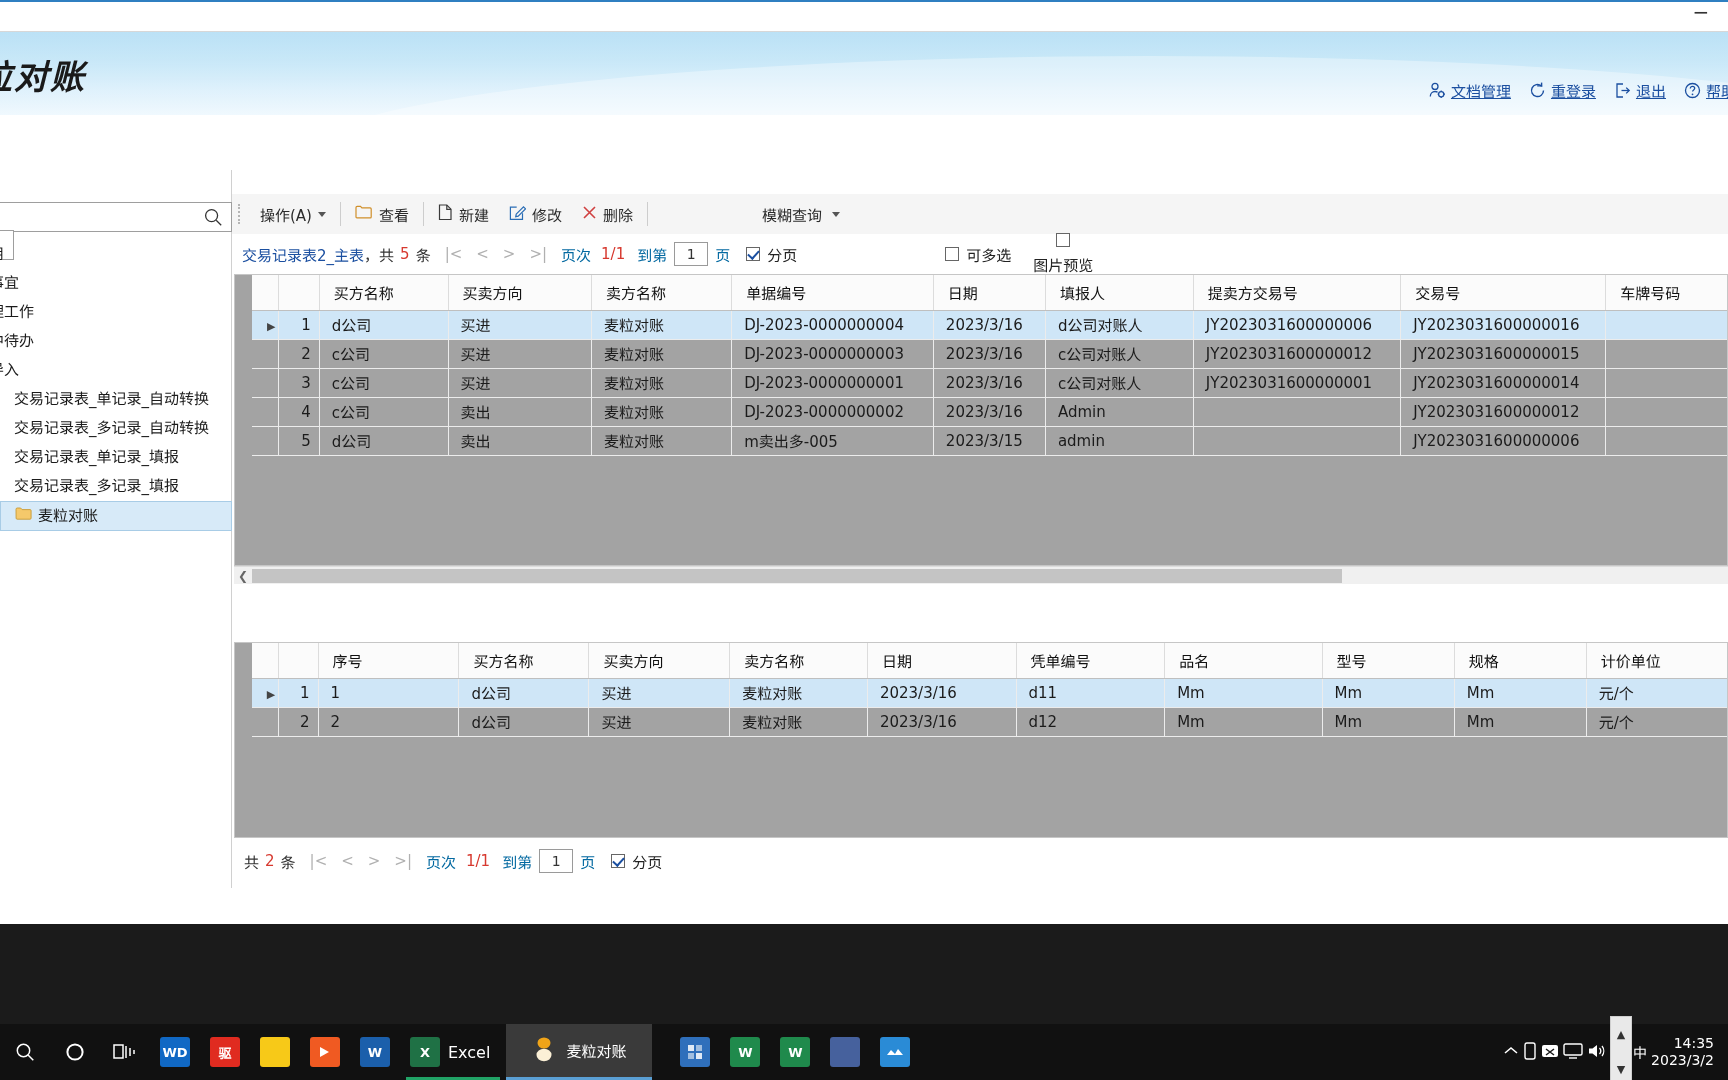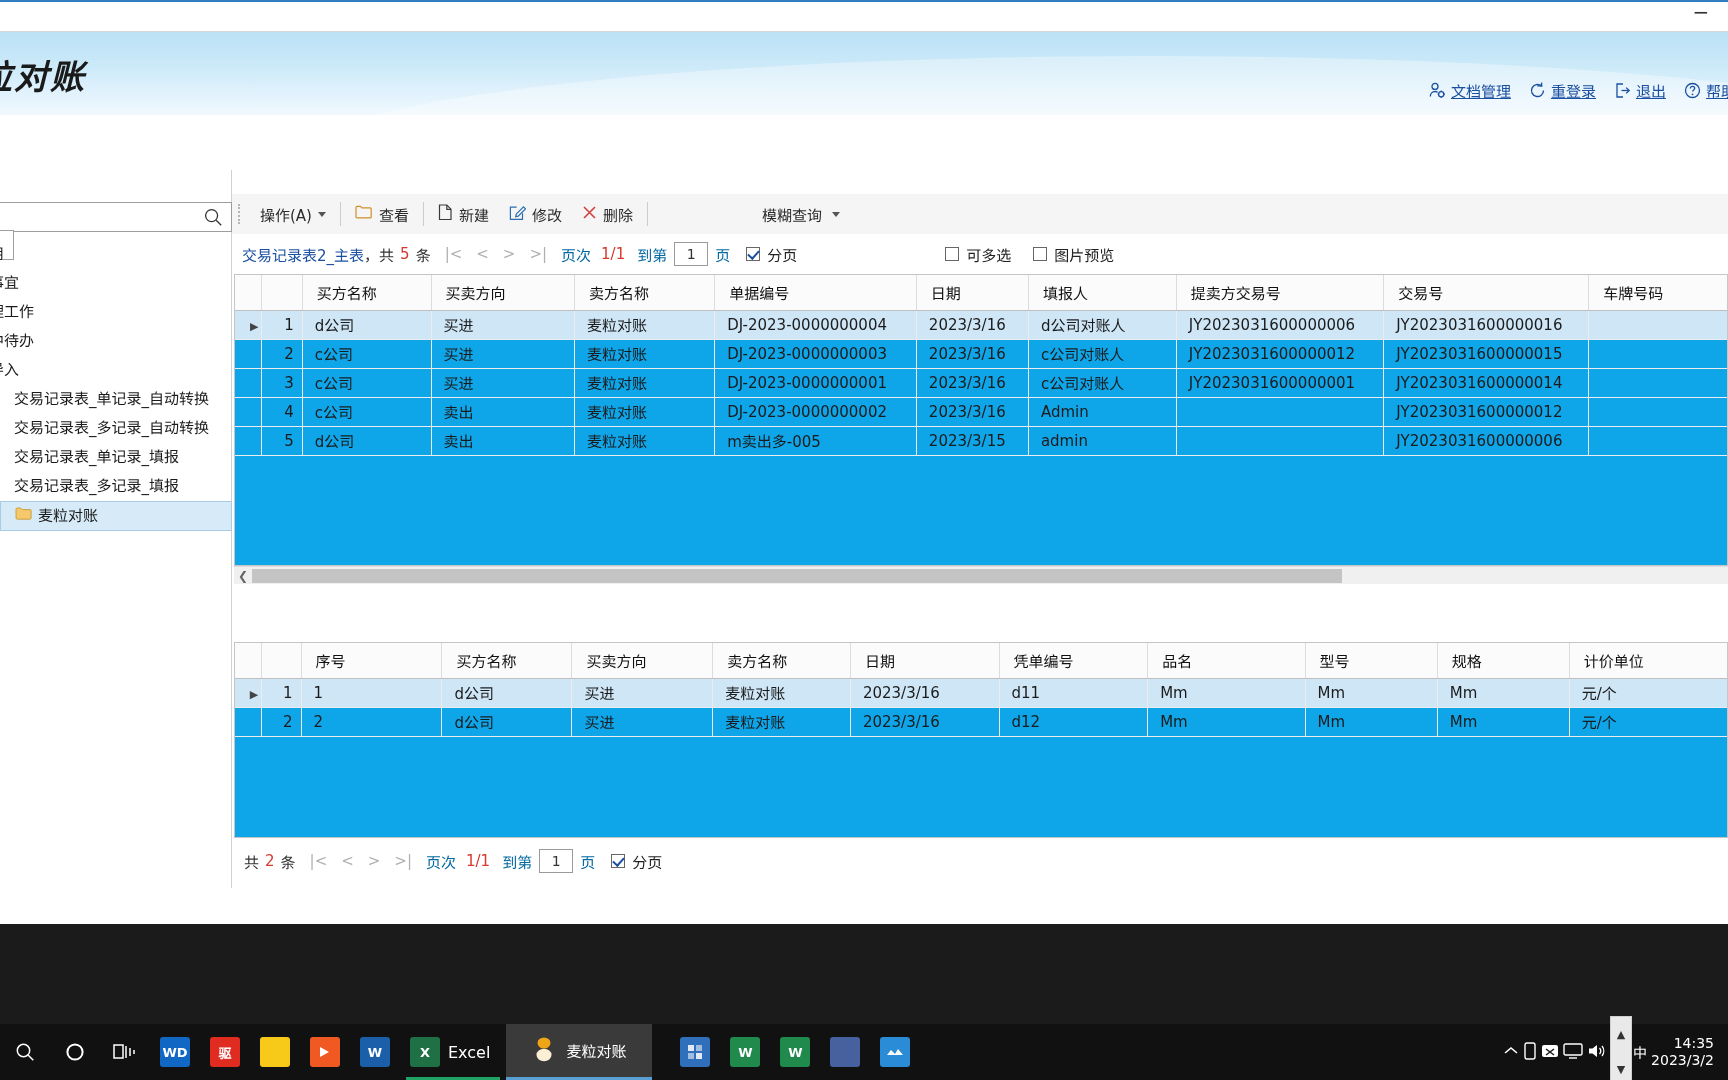--- a/index.html
+++ b/index.html
@@ -125,21 +125,21 @@
   .p-lbl { color:#0369a1; }
   .p-input { width:34px; height:24px; border:1px solid #9a9a9a; background:#fff; text-align:center; font-size:14px; line-height:22px; margin:0 7px; }
   .cbx { width:14px;height:14px;border:1px solid #666; display:inline-block; position:relative; background:#fff; vertical-align:-2px; }
   .cbx.on::after {
     content:""; position:absolute; left:3px; top:0px; width:5px; height:9px;
     border:solid #1b4fa0; border-width:0 2px 2px 0; transform:rotate(42deg);
   }
   .chk-item { display:flex; align-items:center; gap:7px; font-size:15px; color:#222; }
 
   
-  .grid { position:absolute; border:1px solid #c6c6c6; background:#0ea5e9; overflow:hidden; }
+  .grid { position:absolute; border:1px solid #c6c6c6; background:#a3a3a3; overflow:hidden;padding-left:17px; }
   table.g { border-collapse:collapse; table-layout:fixed; font-size:15px; }
   table.g th {
     background:#fbfbfb; border-right:1px solid #dcdcdc; border-bottom:1px solid #bfbfbf;
     font-weight:normal; color:#111; height:35px; text-align:left; padding-left:14px;
     white-space:nowrap;
   }
   table.g td {
     border-right:1px solid #ececec; border-bottom:1px solid #ececec;
     height:29px; padding-left:12px; color:#1b1b1b; white-space:nowrap; overflow:hidden;
   }
@@ -383,21 +383,21 @@
       <span class="chk-item" style="margin-left:16px;">
         <span class="cbx on"></span>
         <span>分页</span>
       </span>
 
       <span class="chk-item" style="margin-left:148px;">
         <span class="cbx"></span>
         <span>可多选</span>
       </span>
 
-      <span class="chk-item" style="margin-left:22px;">
+      <span class="chk-item" style="margin-left:22px;flex-direction:column;">
         <span class="cbx"></span>
         <span>图片预览</span>
       </span>
     </div>
 
     <div class="grid" style="left:2px; top:104px; width:1494px; height:292px;">
       <table class="g" style="width:1500px;">
         <colgroup>
           <col style="width:24px">
             <col style="width:36px">

